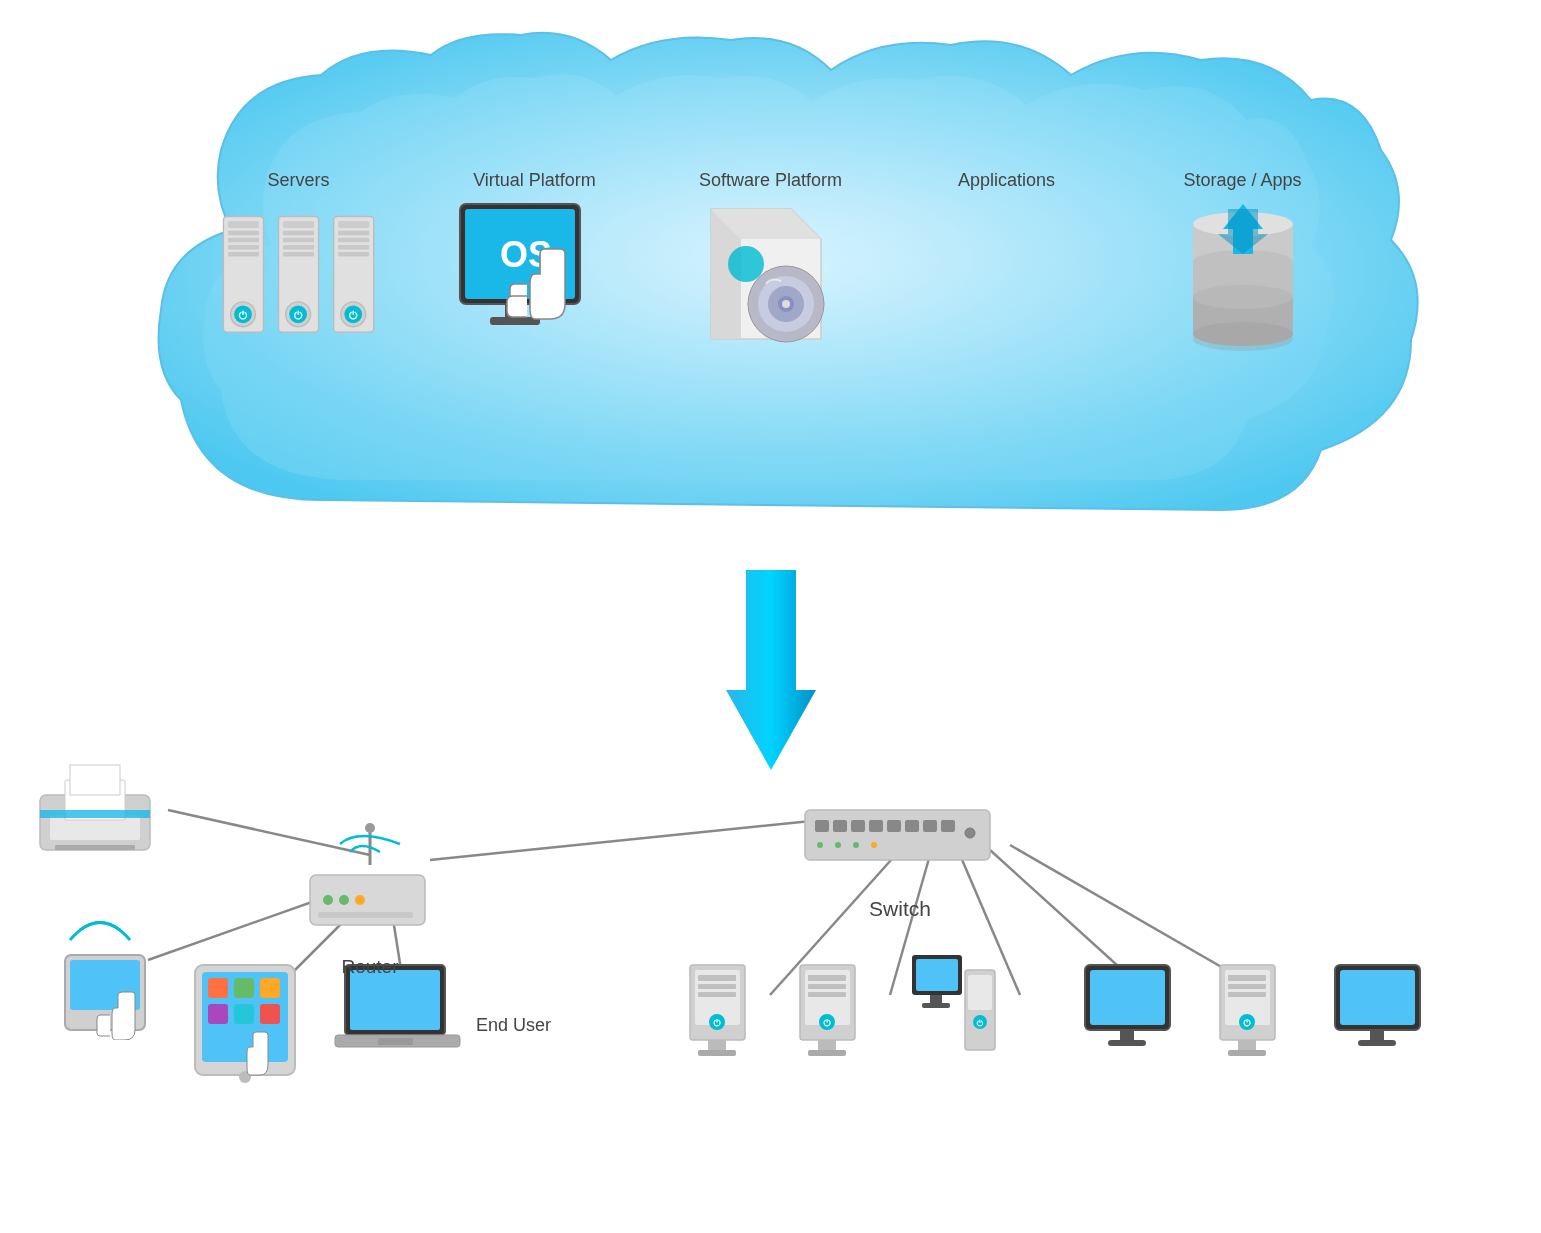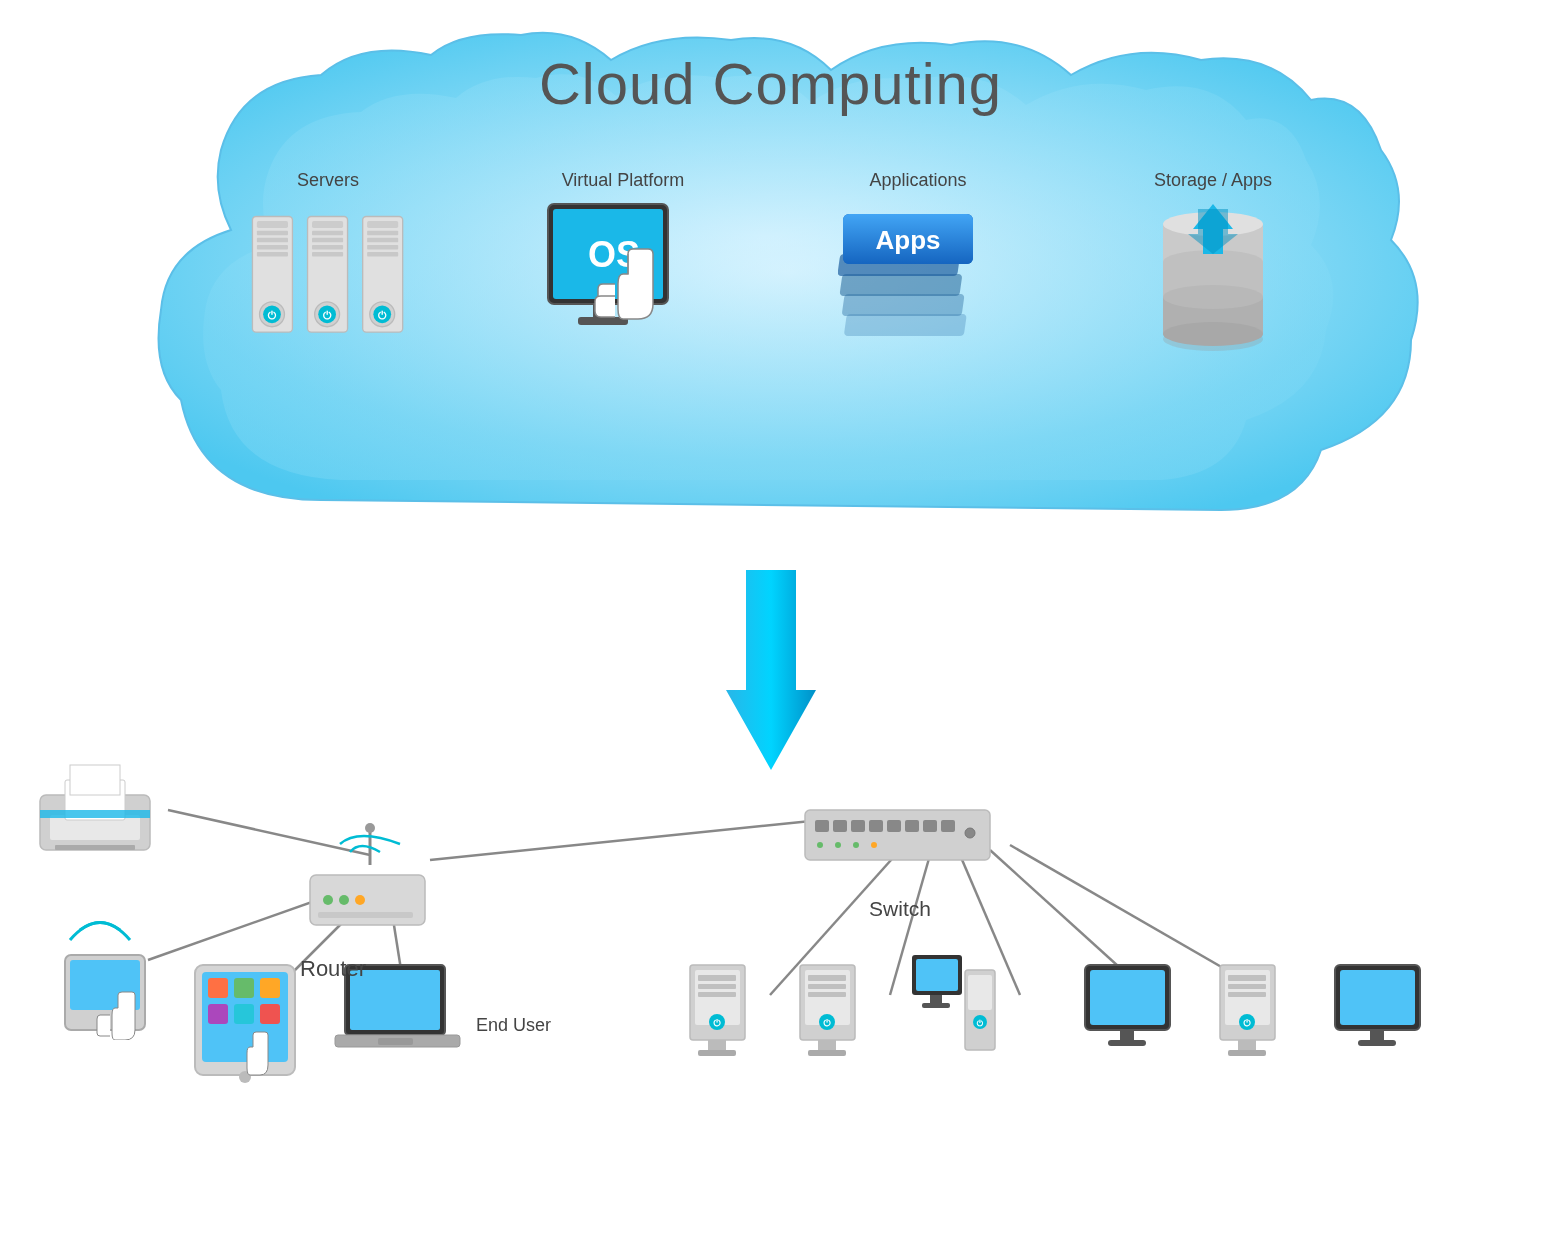--- a/index.html
+++ b/index.html
@@ -148,21 +148,20 @@
       Q 1090,55 1125,100
       Q 1168,90 1185,140
       Q 1210,178 1190,225
       Q 1225,260 1205,310
       Q 1200,375 1125,400
       Q 1110,455 1040,460
       Z
     " fill="url(#cloudInner)" opacity="0.6"></path>
   </svg>
 
-  <div class="cloud-title">Cloud Computing</div>
 
   <div class="cloud-items">
 
     <div class="cloud-item">
       <div class="cloud-item-label">Servers</div>
       <div class="cloud-item-icon">
         <svg width="180" height="155" viewBox="0 0 180 155" xmlns="http://www.w3.org/2000/svg">
 
           <rect x="5" y="10" width="45" height="130" rx="4" fill="#e0e0e0" stroke="#bbb" stroke-width="1.5"></rect>
           <rect x="10" y="15" width="35" height="8" rx="2" fill="#ccc"></rect>
@@ -214,42 +213,44 @@
 
             <path d="M 30,0 L 30,50 Q 30,65 15,65 L 0,65 Q -5,65 -5,55 L -5,30 Q -5,20 0,20 L 5,20 L 5,0 Q 5,-5 10,-5 L 25,-5 Q 30,-5 30,0 Z" fill="white" stroke="#888" stroke-width="1.5"></path>
             <line x1="5" y1="20" x2="5" y2="0" stroke="#888" stroke-width="1"></line>
             <path d="M -8,30 L -20,30 Q -25,30 -25,35 L -25,55 Q -25,60 -20,60 L -8,60" fill="white" stroke="#888" stroke-width="1.5"></path>
             <path d="M -8,42 L -22,42 Q -28,42 -28,47 L -28,57 Q -28,63 -22,63 L -8,63" fill="white" stroke="#888" stroke-width="1.5"></path>
           </g>
         </svg>
       </div>
     </div>
 
+    <div class="cloud-item">
+      <div class="cloud-item-label">Software Platform</div>
+      <div class="cloud-item-icon">
+        <svg width="160" height="155" viewBox="0 0 160 155" xmlns="http://www.w3.org/2000/svg">
+
+          <polygon points="20,10 100,10 130,40 130,140 20,140" fill="#f0f0f0" stroke="#ccc" stroke-width="1.5"></polygon>
+          <polygon points="20,10 50,40 130,40 100,10" fill="#e0e0e0"></polygon>
+          <polygon points="20,10 20,140 50,140 50,40" fill="#d8d8d8"></polygon>
+
+          <circle cx="95" cy="105" r="38" fill="#b8b8c8" stroke="#999" stroke-width="1"></circle>
+          <circle cx="95" cy="105" r="28" fill="#c8cce0"></circle>
+          <circle cx="95" cy="105" r="18" fill="#a0a8c8"></circle>
+          <circle cx="95" cy="105" r="8" fill="#8890c0"></circle>
+          <circle cx="95" cy="105" r="4" fill="#ddd"></circle>
+
+          <path d="M 75,85 Q 80,78 90,82" stroke="white" stroke-width="2" fill="none" opacity="0.6"></path>
+
+          <circle cx="55" cy="65" r="18" fill="#00bcd4" opacity="0.8"></circle>
+        </svg>
+      </div>
+    </div>
 
     <div class="cloud-item">
       <div class="cloud-item-label">Applications</div>
-      <div class="cloud-item-icon">
-        <svg width="160" height="155" viewBox="0 0 160 155" xmlns="http://www.w3.org/2000/svg">
-
-          <rect x="25" y="115" width="120" height="22" rx="4" fill="#5090c0" opacity="0.4" transform="skewX(-8)"></rect>
-          <rect x="20" y="95" width="120" height="22" rx="4" fill="#4080b0" opacity="0.5" transform="skewX(-8)"></rect>
-          <rect x="15" y="75" width="120" height="22" rx="4" fill="#3070a0" opacity="0.6" transform="skewX(-8)"></rect>
-          <rect x="10" y="55" width="120" height="22" rx="4" fill="#2060a0" opacity="0.7" transform="skewX(-8)"></rect>
-
-          <rect x="5" y="15" width="130" height="50" rx="6" fill="#1565c0"></rect>
-          <rect x="5" y="15" width="130" height="50" rx="6" fill="url(#appGrad)"></rect>
-          <defs>
-            <linearGradient id="appGrad" x1="0%" y1="0%" x2="0%" y2="100%">
-              <stop offset="0%" stop-color="#42a5f5"></stop>
-              <stop offset="100%" stop-color="#1565c0"></stop>
-            </linearGradient>
-          </defs>
-          <text x="70" y="50" text-anchor="middle" fill="white" font-size="26" font-weight="bold" font-family="Arial">Apps</text>
-        </svg>
-      </div>
     </div>
 
     <div class="cloud-item">
       <div class="cloud-item-label">Storage / Apps</div>
       <div class="cloud-item-icon">
         <svg width="160" height="155" viewBox="0 0 160 155" xmlns="http://www.w3.org/2000/svg">
 
           <ellipse cx="80" cy="140" rx="50" ry="12" fill="#999" opacity="0.3"></ellipse>
 
           <rect x="30" y="95" width="100" height="40" fill="#b0b0b0"></rect>
@@ -384,21 +385,21 @@
     <path d="M 40,24 Q 58,8 100,24" stroke="#00bcd4" stroke-width="2.5" fill="none"></path>
 
     <rect x="10" y="55" width="115" height="50" rx="6" fill="#d8d8d8" stroke="#bbb" stroke-width="1.5"></rect>
 
     <circle cx="28" cy="80" r="5" fill="#66bb6a"></circle>
     <circle cx="44" cy="80" r="5" fill="#66bb6a"></circle>
     <circle cx="60" cy="80" r="5" fill="#ffa726"></circle>
 
     <rect x="18" y="92" width="95" height="6" rx="2" fill="#c8c8c8"></rect>
   </svg>
-  <div style="text-align:left;font-size:22px;color:#444;margin-top:2px;">Router</div>
+  <div style="text-align:center;font-size:19px;color:#444;margin-top:2px;">Router</div>
 </div>
 
 <div style="position:absolute;top:795px;left:800px;">
   <svg width="200" height="80" viewBox="0 0 200 80" xmlns="http://www.w3.org/2000/svg">
 
     <rect x="5" y="15" width="185" height="50" rx="5" fill="#d0d0d0" stroke="#bbb" stroke-width="1.5"></rect>
 
     <rect x="15" y="25" width="14" height="12" rx="2" fill="#888"></rect>
     <rect x="33" y="25" width="14" height="12" rx="2" fill="#888"></rect>
     <rect x="51" y="25" width="14" height="12" rx="2" fill="#888"></rect>

